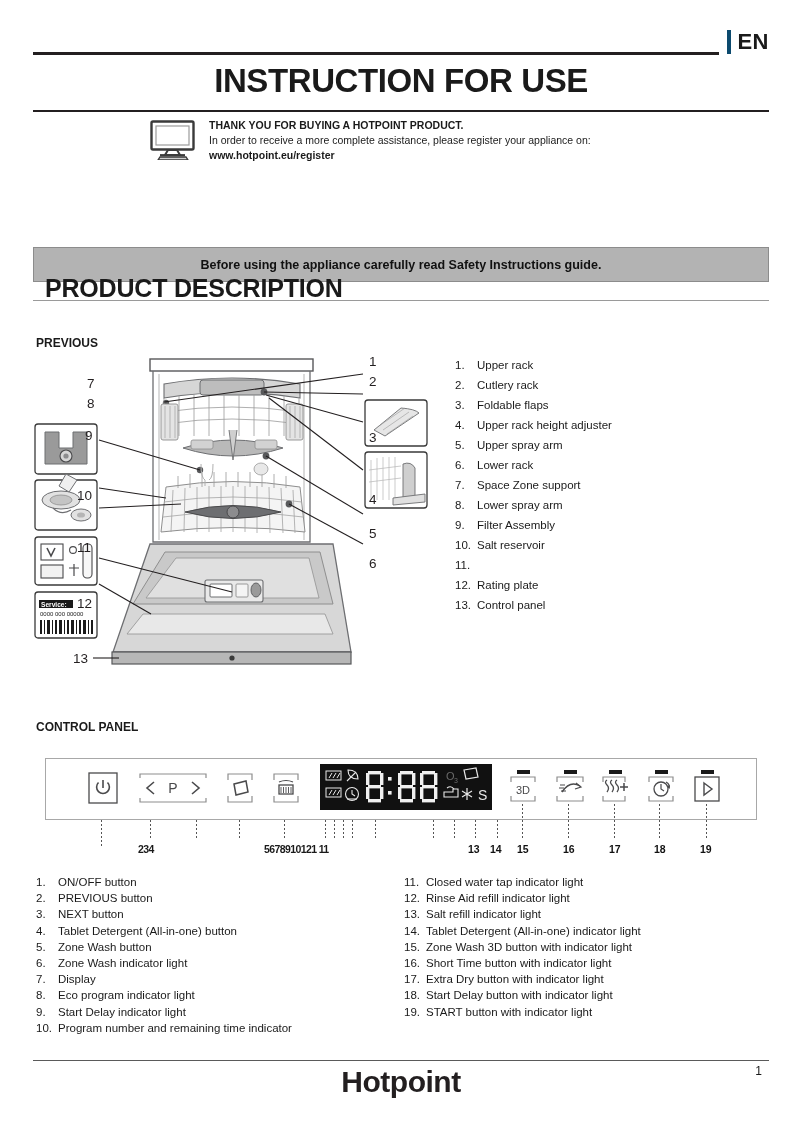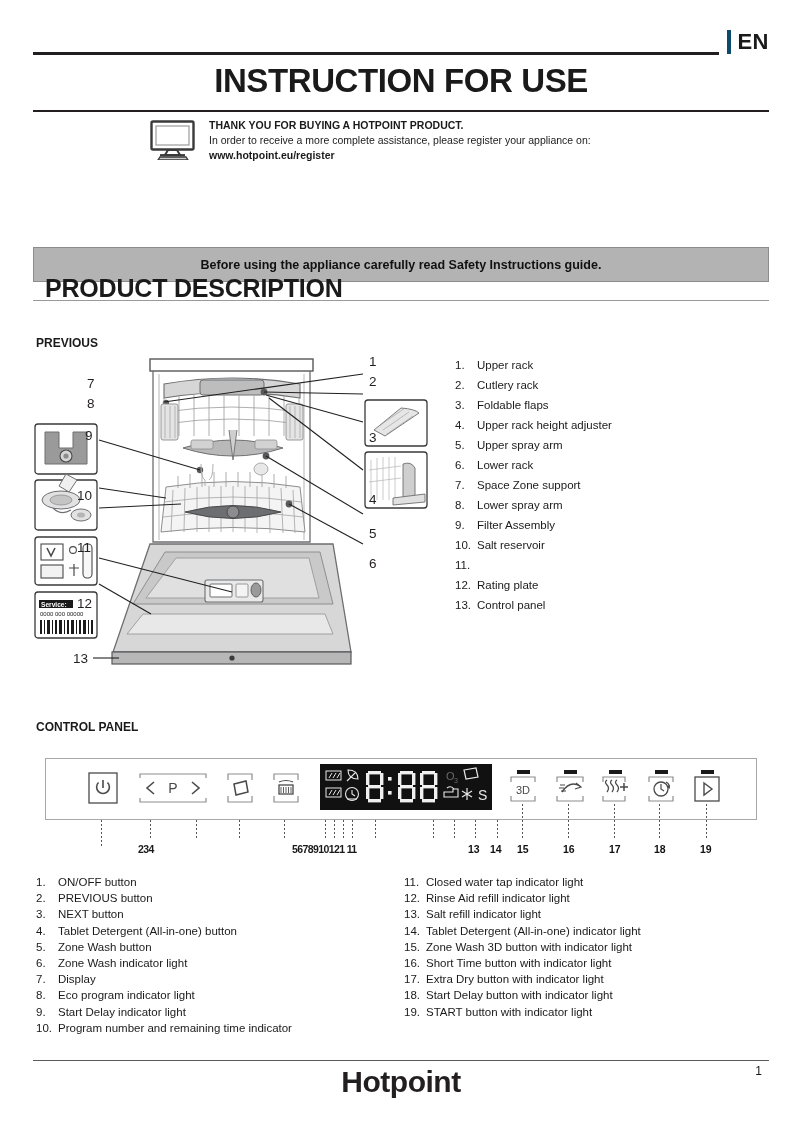--- a/index.html
+++ b/index.html
@@ -514,21 +514,21 @@
   <div class="tick dash" style="left:454px; top:820px; height:20px;"></div>
   <div class="tick dash" style="left:475px; top:820px; height:20px;"></div>
   <div class="tick dash" style="left:497px; top:820px; height:20px;"></div>
   <div class="tick dash" style="left:522px; top:804px; height:36px;"></div>
   <div class="tick dash" style="left:568px; top:804px; height:36px;"></div>
   <div class="tick dash" style="left:614px; top:804px; height:36px;"></div>
   <div class="tick dash" style="left:659px; top:804px; height:36px;"></div>
   <div class="tick dash" style="left:706px; top:804px; height:36px;"></div>
 
   <div class="cp-numgroup" style="left:138px; top:843px;">234</div>
-  <div class="cp-numgroup" style="left:292px; top:843px;">5678910121 11</div>
+  <div class="cp-numgroup" style="left:264px; top:843px;">5678910121 11</div>
   <div class="cp-num" style="left:468px; top:843px;">13</div>
   <div class="cp-num" style="left:490px; top:843px;">14</div>
   <div class="cp-num" style="left:517px; top:843px;">15</div>
   <div class="cp-num" style="left:563px; top:843px;">16</div>
   <div class="cp-num" style="left:609px; top:843px;">17</div>
   <div class="cp-num" style="left:654px; top:843px;">18</div>
   <div class="cp-num" style="left:700px; top:843px;">19</div>
 
   <div class="legend-cp-l">
     <ul>

